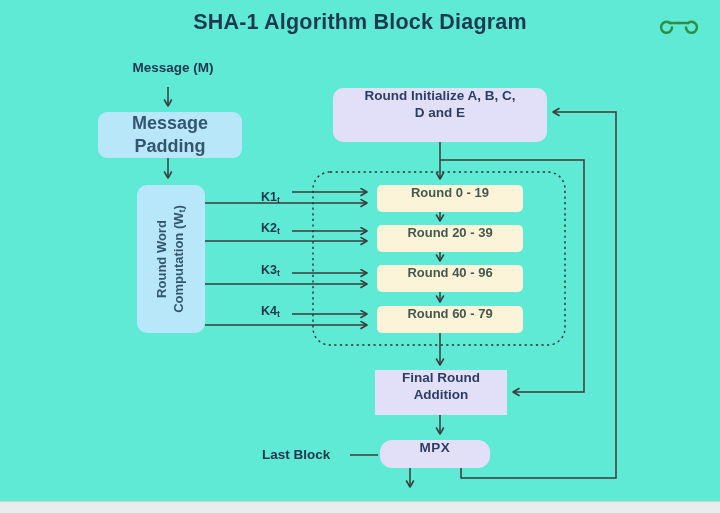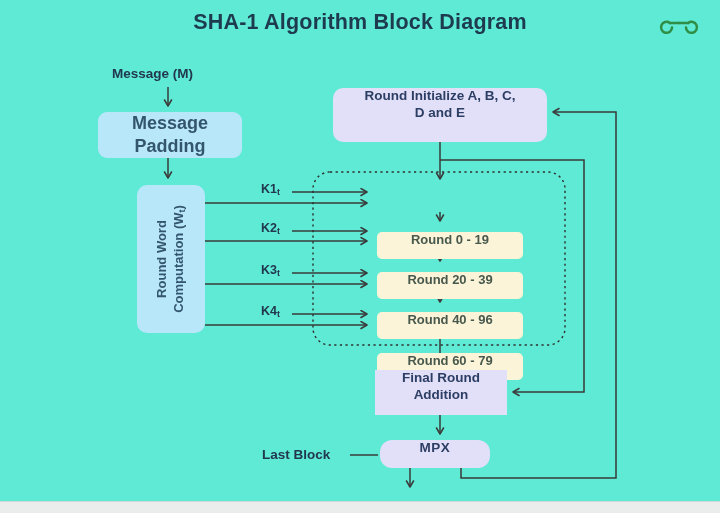--- a/index.html
+++ b/index.html
@@ -2,43 +2,43 @@
 <html><head>
 <meta charset="utf-8">
 <style>
   html,body{margin:0;padding:0;}
   body{background:#ffffff;font-family:"Liberation Sans",sans-serif;}
   #canvas{position:relative;width:720px;height:513px;background:#5eead4;overflow:hidden;}
   #title{position:absolute;top:10px;left:0;right:0;text-align:center;
          font-size:21.5px;font-weight:700;color:#1d3a4f;letter-spacing:.2px;}
   #logo{position:absolute;left:656px;top:12px;width:46px;height:30px;}
   .lbl{position:absolute;color:#22384e;font-size:13.5px;font-weight:600;}
-  #msg-label{left:112px;top:66px;width:122px;}
+  #msg-label{left:112px;top:60px;width:122px;text-align:center;}
   #last-block-label{left:262px;top:447px;width:90px;}
   .k-label{position:absolute;left:261px;width:38px;color:#22384e;font-size:12.5px;font-weight:700;}
   .k-label sub{font-size:9px;vertical-align:-2px;}
-  #k1{top:182px;} #k2{top:221px;} #k3{top:263px;} #k4{top:304px;}
+  #k1{top:190px;} #k2{top:221px;} #k3{top:263px;} #k4{top:304px;}
   .box{position:absolute;display:flex;align-items:flex-start;justify-content:center;
        text-align:center;box-sizing:border-box;line-height:1.25;}
   .blue{background:#b9e7fa;color:#33566d;}
   .purple{background:#e2dff9;color:#2c3e63;}
   .yellow{background:#fcf4d8;color:#47584d;}
   #message-padding{left:98px;top:112px;width:144px;height:46px;border-radius:9px;
                    font-size:18px;font-weight:600;}
   #message-padding .inner{width:78px;}
   #w-box{left:137px;top:185px;width:68px;height:148px;border-radius:10px;}
   #w-text{position:absolute;left:-36px;top:44px;width:140px;height:60px;transform:rotate(-90deg);
           display:flex;align-items:center;justify-content:center;text-align:center;
           font-size:13px;font-weight:600;color:#33566d;line-height:1.3;flex-wrap:wrap;}
   #w-text .wrap{width:140px;}
   #w-text sub{font-size:9px;vertical-align:-2px;}
   #round-init{left:333px;top:88px;width:214px;height:54px;border-radius:10px;
               font-size:13.5px;font-weight:600;}
   #round-init .inner{width:158px;}
-  .round-box{left:377px;width:146px;height:27px;border-radius:5px;font-size:13px;font-weight:600;margin-top:47px;}
+  .round-box{left:377px;width:146px;height:27px;border-radius:5px;font-size:13px;font-weight:600;}
   #round1{top:185px;} #round2{top:225px;} #round3{top:265px;} #round4{top:306px;}
   #fra{left:375px;top:370px;width:132px;height:45px;border-radius:0;
        font-size:13.5px;font-weight:600;}
   #fra .inner{width:92px;}
   #mpx{left:380px;top:440px;width:110px;height:28px;border-radius:12px;
        font-size:13.5px;font-weight:700;letter-spacing:.5px;}
   #flow-svg{position:absolute;left:0;top:0;pointer-events:none;}
   #bottom-bar{position:absolute;left:0;top:501px;width:720px;height:12px;
               background:#ebecec;border-top:1px solid #d4d5d5;}
 </style>

